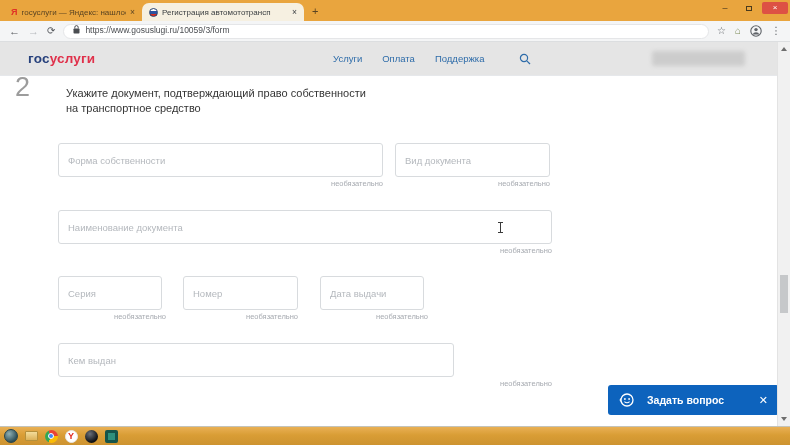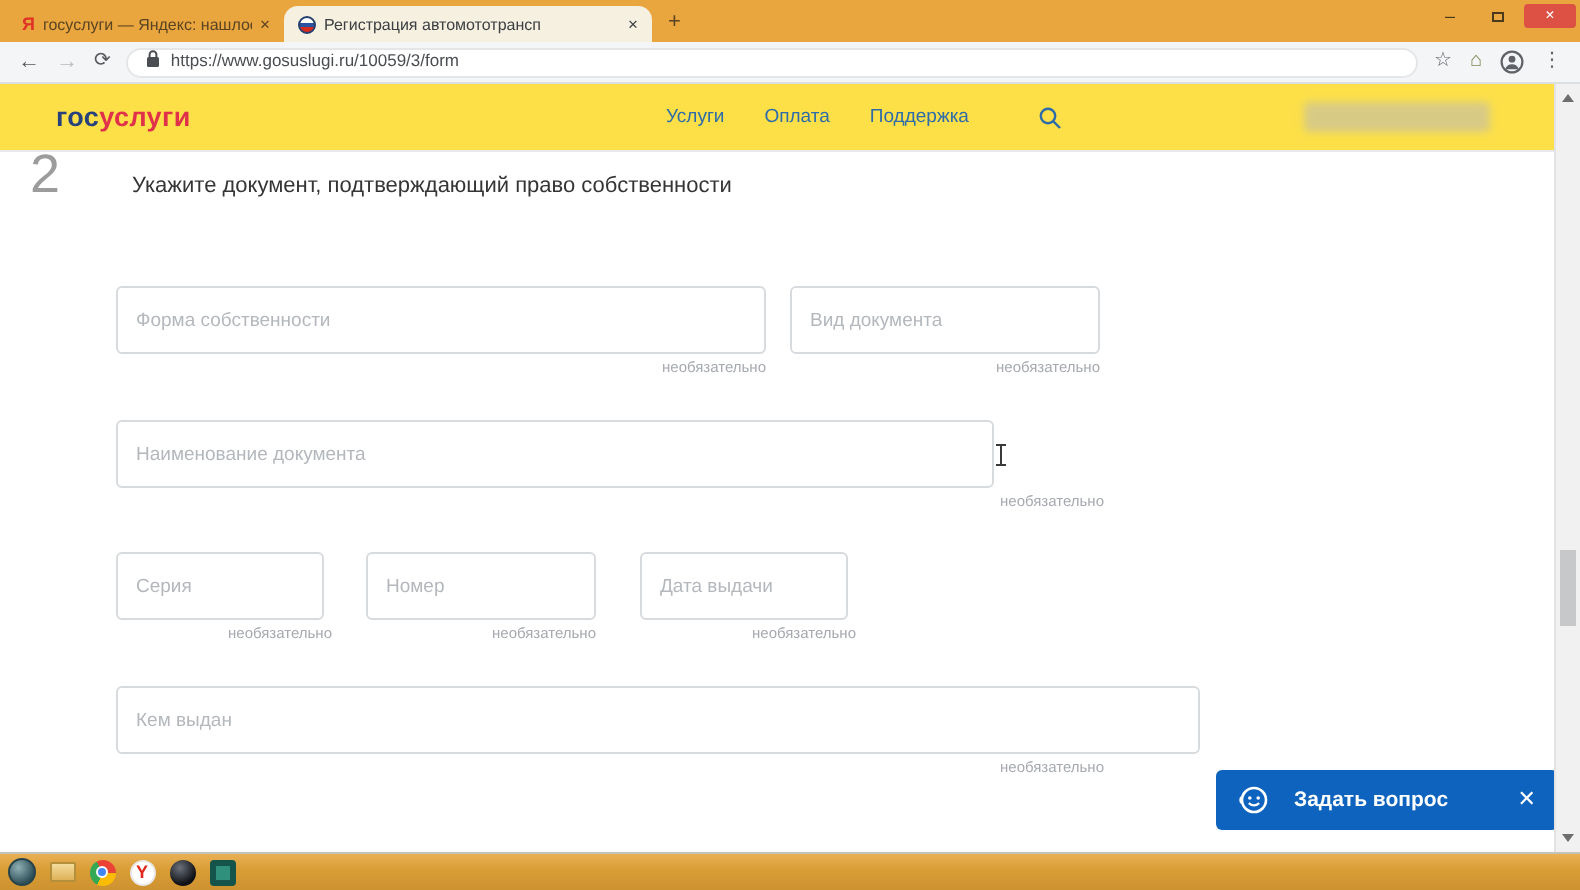--- a/index.html
+++ b/index.html
@@ -7,21 +7,21 @@
   body {
     width:790px; height:445px; overflow:hidden; position:relative;
     font-family:"Liberation Sans", sans-serif; background:#fff;
   }
   .window { width:790px; height:445px; display:flex; flex-direction:column; }
 
   
   .tabstrip { height:21px; background:#e9a53e; position:relative; display:flex; align-items:flex-end; padding-left:4px; flex:none; }
   .tab { display:flex; align-items:center; gap:4px; font-size:8px; height:18px; padding:0 7px; white-space:nowrap; overflow:hidden; }
   .tab-inactive { width:138px; color:#5a4422; }
-  .tab-active  { width:184px; background:#f6f0e1; border-radius:7px 7px 0 0; color:#3c4043; }
+  .tab-active  { width:162px; background:#f6f0e1; border-radius:7px 7px 0 0; color:#3c4043; }
   .tab-title { flex:1; overflow:hidden; }
   .tab-close { margin-left:auto; font-size:8.5px; line-height:1; color:inherit; flex:none; }
   .favicon-ya { color:#e03226; font-weight:bold; font-size:9px; flex:none; }
   .favicon-flag { width:9px; height:9px; border-radius:50%; flex:none;
     background:linear-gradient(#ffffff 0 33%, #2b52a0 33% 66%, #d52b1e 66% 100%);
     border:1px solid #25406e; }
   .newtab { font-size:11px; color:#5a4422; margin:0 0 4px 8px; line-height:1; }
   .wincontrols { position:absolute; right:2px; top:2px; display:flex; align-items:center; gap:2px; }
   .winbtn { width:22px; height:12px; display:flex; align-items:center; justify-content:center; font-size:9px; color:#4a3a1d; line-height:1; }
   .winbtn-restore i { display:block; width:6px; height:5px; border:1px solid #4a3a1d; }
@@ -43,21 +43,21 @@
 
   
   .scrollbar { position:absolute; top:0; right:0; width:13px; height:100%; background:#f1f1f1; border-left:1px solid #e3e3e3; }
   .sb-arrow { position:absolute; left:0; width:12px; height:12px; display:flex; align-items:center; justify-content:center; }
   .sb-up { top:1px; } .sb-down { bottom:1px; }
   .tri-up { width:0; height:0; border-left:3px solid transparent; border-right:3px solid transparent; border-bottom:4px solid #6e6e6e; }
   .tri-down { width:0; height:0; border-left:3px solid transparent; border-right:3px solid transparent; border-top:4px solid #6e6e6e; }
   .sb-thumb { position:absolute; left:2px; right:2px; top:233px; height:38px; background:#c6c8ca; }
 
   
-  .site-header { position:absolute; top:0; left:0; right:13px; height:34px; background:#fde047; border-bottom:1px solid #e6e8eb; }
+  .site-header { position:absolute; top:0; left:0; right:13px; height:34px; background:#e5e5e5; border-bottom:1px solid #e6e8eb; }
   .logo { position:absolute; left:28px; top:9px; font-size:13.5px; font-weight:bold; letter-spacing:.2px; }
   .logo-gos { color:#27417c; } .logo-uslugi { color:#e0314b; }
   .mainnav { position:absolute; left:333px; top:11px; display:flex; gap:20px; font-size:9.5px; color:#2e6ca9; }
   .search-btn { position:absolute; left:519px; top:11px; width:12px; height:12px; }
   .user-blur { position:absolute; left:652px; top:9px; width:93px; height:15px; background:#b9b9b9; opacity:.55; filter:blur(2px); border-radius:2px; }
 
   
   .step-number { position:absolute; left:15px; top:30px; font-size:27px; color:#9c9c9c; }
   .form-title { position:absolute; left:66px; top:44px; font-size:11px; color:#353535; line-height:1.35; }
   .form-title span { display:block; }
@@ -155,39 +155,40 @@
       <svg class="search-btn" viewBox="0 0 12 12">
         <circle cx="5" cy="5" r="3.6" fill="none" stroke="#2e6ca9" stroke-width="1.2"></circle>
         <line x1="7.8" y1="7.8" x2="11" y2="11" stroke="#2e6ca9" stroke-width="1.2"></line>
       </svg>
       <div class="user-blur"></div>
     </div>
 
     <div class="step-number">2</div>
     <div class="form-title">
       <span>Укажите документ, подтверждающий право собственности</span>
+      <span>на транспортное средство</span>
     </div>
 
     <input class="tinput" style="left: 58px; top: 101px; width: 325px;" placeholder="Форма собственности">
     <input class="tinput" style="left: 395px; top: 101px; width: 155px;" placeholder="Вид документа">
     <div class="opt" style="left:58px; top:137px; width:325px;">необязательно</div>
     <div class="opt" style="left:395px; top:137px; width:155px;">необязательно</div>
 
-    <input class="tinput" style="left: 58px; top: 168px; width: 439px;" placeholder="Наименование документа">
+    <input class="tinput" style="left: 58px; top: 168px; width: 494px;" placeholder="Наименование документа">
     <div class="opt" style="left:58px; top:204px; width:494px;">необязательно</div>
     <div class="ibeam"></div>
 
     <input class="tinput" style="left: 58px; top: 234px; width: 104px;" placeholder="Серия">
     <input class="tinput" style="left: 183px; top: 234px; width: 115px;" placeholder="Номер">
     <input class="tinput" style="left: 320px; top: 234px; width: 104px;" placeholder="Дата выдачи">
     <div class="opt" style="left:56px; top:270px; width:110px;">необязательно</div>
     <div class="opt" style="left:188px; top:270px; width:110px;">необязательно</div>
     <div class="opt" style="left:318px; top:270px; width:110px;">необязательно</div>
 
-    <input class="tinput" style="left: 58px; top: 301px; width: 542px;" placeholder="Кем выдан">
+    <input class="tinput" style="left: 58px; top: 301px; width: 396px;" placeholder="Кем выдан">
     <div class="opt" style="left:58px; top:337px; width:494px;">необязательно</div>
 
     <div class="chat">
       <svg width="16" height="16" viewBox="0 0 16 16">
         <circle cx="8" cy="8" r="6" fill="none" stroke="#fff" stroke-width="1.3"></circle>
         <circle cx="5.9" cy="7" r="0.9" fill="#fff"></circle>
         <circle cx="10.1" cy="7" r="0.9" fill="#fff"></circle>
         <path d="M5.4 9.6 Q8 11.8 10.6 9.6" fill="none" stroke="#fff" stroke-width="1.1"></path>
         <path d="M1.6 9.5 Q0.8 8 1.6 6.5" fill="none" stroke="#fff" stroke-width="1.1"></path>
       </svg>

